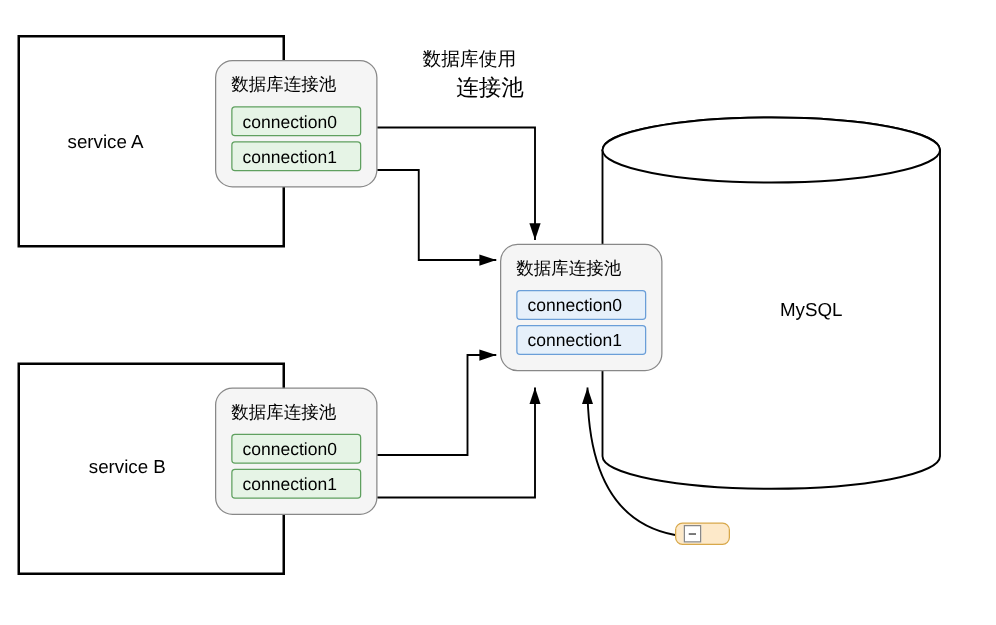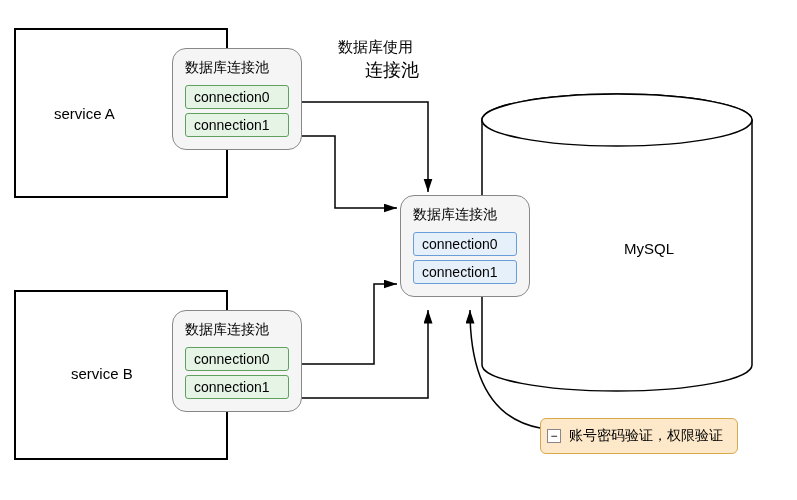--- a/index.html
+++ b/index.html
@@ -67,14 +67,13 @@
 
   <path d="M302 364 L374 364 L374 284 L397 284" fill="none" stroke="#000" stroke-width="1.5" marker-end="url(#ar)"></path>
 
   <path d="M302 398 L428 398 L428 310" fill="none" stroke="#000" stroke-width="1.5" marker-end="url(#ar)"></path>
 
   <path d="M540 428 Q470 415 470 310" fill="none" stroke="#000" stroke-width="1.5" marker-end="url(#ar)"></path>
 </svg>
 
 <div class="note" style="left:540px; top:418px;">
   <div class="note-minus">−</div>
-  <span>账号密码验证，权限验证</span>
 </div>
 
 </body></html>

